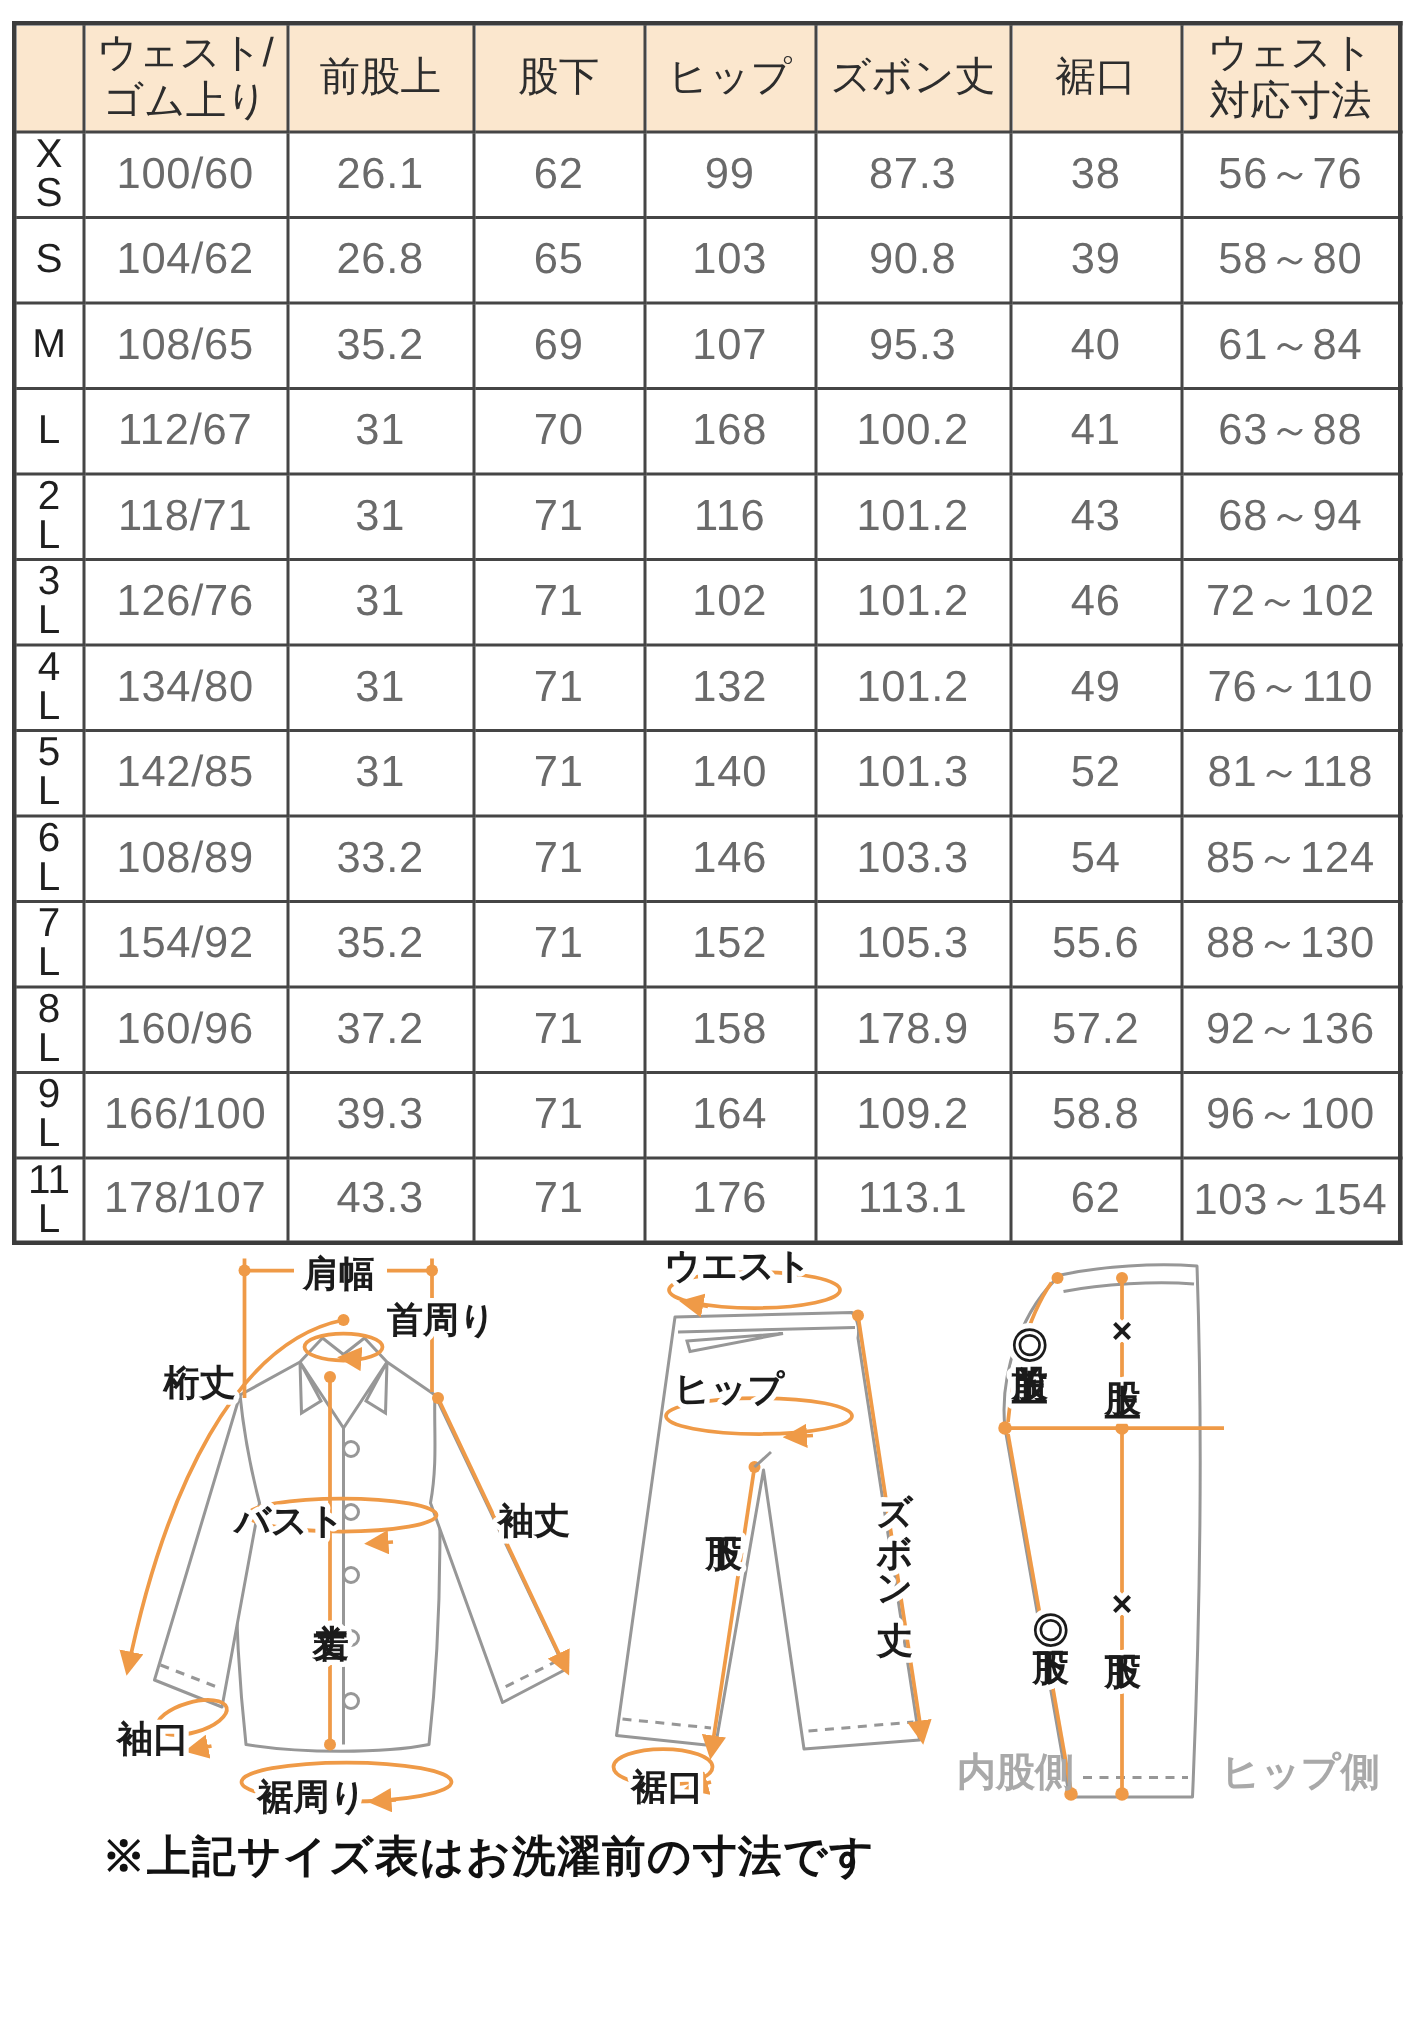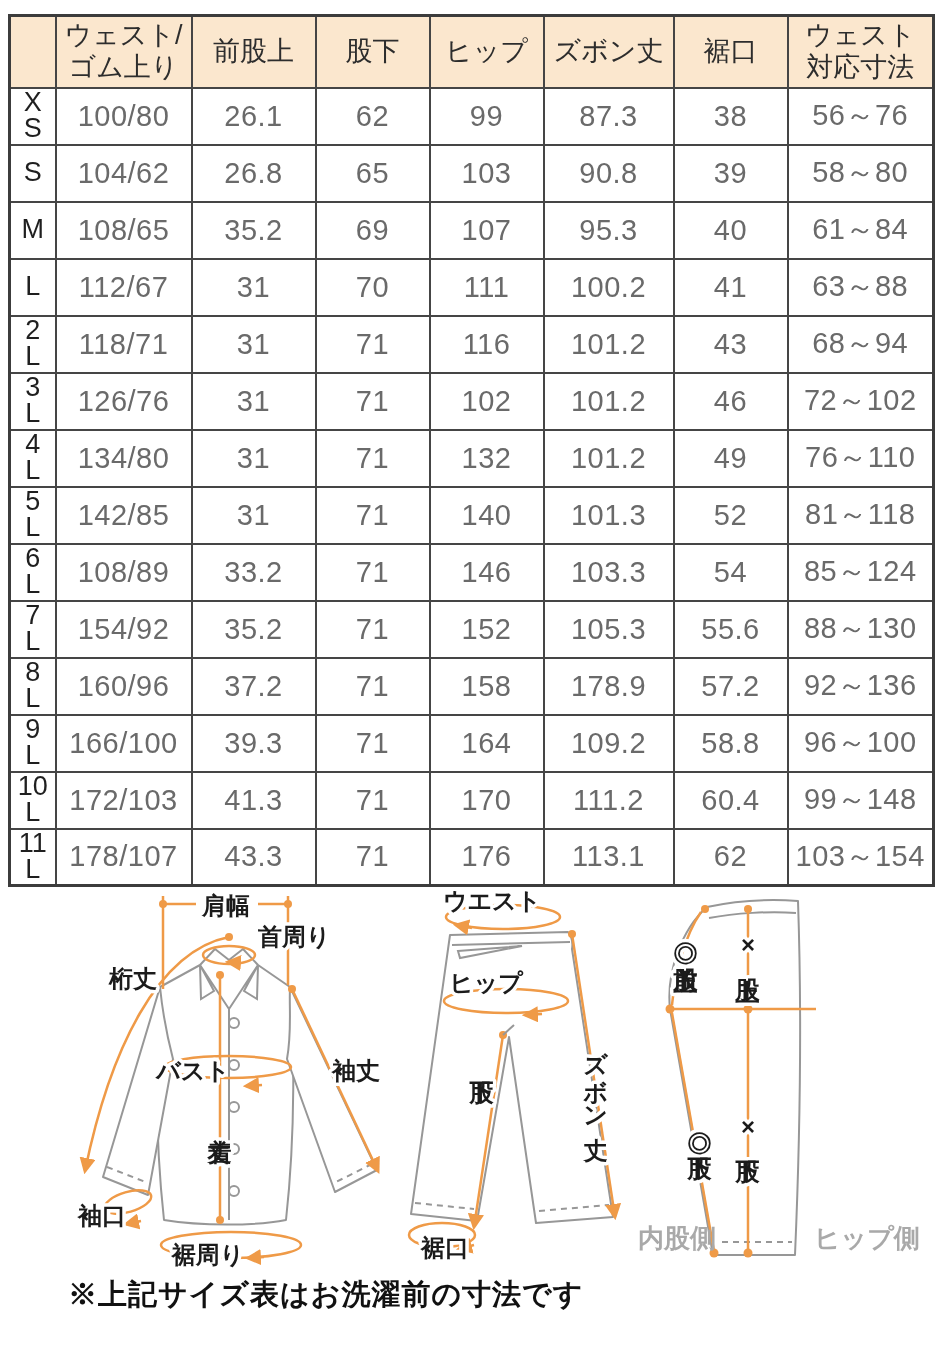--- a/index.html
+++ b/index.html
@@ -104,21 +104,21 @@
         <th>ズボン丈</th>
         <th>裾口</th>
         <th>ウェスト
 対応寸法</th>
       </tr>
   </thead>
   <tbody id="table-body">
       <tr>
         <th>X
 S</th>
-        <td>100/80</td>
+        <td>100/60</td>
         <td>26.1</td>
         <td>62</td>
         <td>99</td>
         <td>87.3</td>
         <td>38</td>
         <td>56～76</td>
       </tr>
       <tr>
         <th>S</th>
         <td>104/62</td>
@@ -137,21 +137,21 @@
         <td>107</td>
         <td>95.3</td>
         <td>40</td>
         <td>61～84</td>
       </tr>
       <tr>
         <th>L</th>
         <td>112/67</td>
         <td>31</td>
         <td>70</td>
-        <td>111</td>
+        <td>168</td>
         <td>100.2</td>
         <td>41</td>
         <td>63～88</td>
       </tr>
       <tr>
         <th>2
 L</th>
         <td>118/71</td>
         <td>31</td>
         <td>71</td>
@@ -229,31 +229,20 @@
       <tr>
         <th>9
 L</th>
         <td>166/100</td>
         <td>39.3</td>
         <td>71</td>
         <td>164</td>
         <td>109.2</td>
         <td>58.8</td>
         <td>96～100</td>
-      </tr>
-      <tr>
-        <th>10
-L</th>
-        <td>172/103</td>
-        <td>41.3</td>
-        <td>71</td>
-        <td>170</td>
-        <td>111.2</td>
-        <td>60.4</td>
-        <td>99～148</td>
       </tr>
       <tr>
         <th>11
 L</th>
         <td>178/107</td>
         <td>43.3</td>
         <td>71</td>
         <td>176</td>
         <td>113.1</td>
         <td>62</td>

